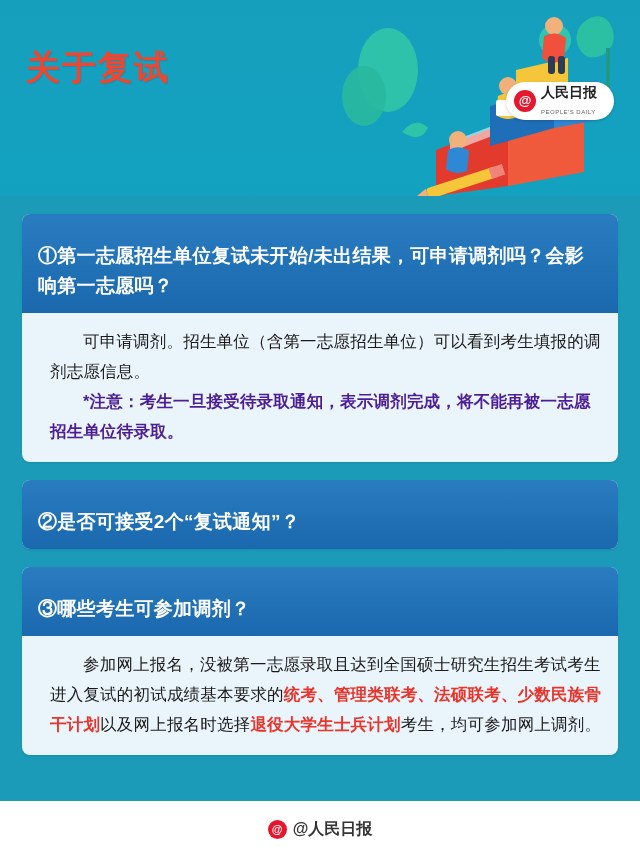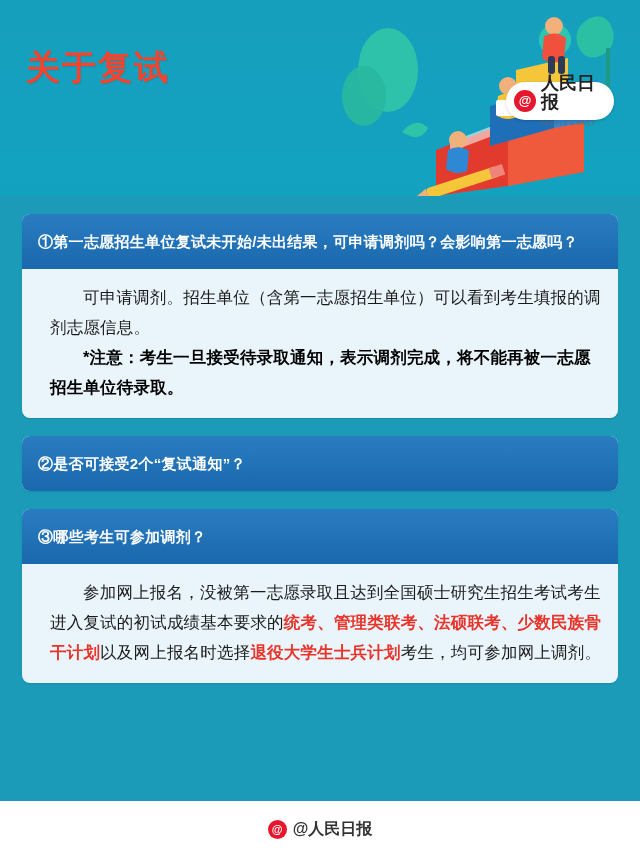--- a/index.html
+++ b/index.html
@@ -75,55 +75,55 @@
     background: #e6162d;
     color: #fff;
     font-size: 13px;
     line-height: 22px;
     text-align: center;
     flex: 0 0 auto;
     margin-right: 5px;
     font-weight: bold;
   }
   .badge .btxt { line-height: 1.05; }
-  .badge .btxt .cn { font-size: 18px; font-weight: bold; color: #222; letter-spacing: 0px; }
+  .badge .btxt .cn { font-size: 14px; font-weight: bold; color: #222; letter-spacing: 0px; }
   .badge .btxt .en { font-size: 6px; color: #666; letter-spacing: 0.5px; }
 
   
   .body-area {
     position: relative;
     padding: 18px 22px 0 22px;
   }
   .card {
     background: #eaf4fb;
     border-radius: 8px;
     margin-bottom: 18px;
     overflow: hidden;
     box-shadow: 0 1px 2px rgba(0,0,0,0.10);
   }
   .q {
     background: #1c6fb5;
     background: linear-gradient(180deg, #2a7cc0 0%, #1a68ad 100%);
     color: #ffffff;
-    font-size: 15px;
+    font-size: 19px;
     font-weight: bold;
     line-height: 30px;
-    padding: 13px 16px 12px 16px;
+    padding: 27px 16px 12px 16px;
     letter-spacing: 0.3px;
   }
   .a {
     padding: 13px 16px 16px 28px;
     font-size: 16.5px;
     line-height: 30px;
     color: #1a1a1a;
     letter-spacing: 0.2px;
   }
   .a p { text-indent: 2em; }
   .red { color: #e8342a; font-weight: bold; }
-  .note { color: #000000; font-weight: bold; text-indent: 0; }
+  .note { color: #4c1d95; font-weight: bold; text-indent: 0; }
 
   
   .footer {
     position: absolute;
     left: 0; bottom: 0;
     width: 100%;
     height: 56px;
     background: #ffffff;
     display: flex;
     align-items: center;

